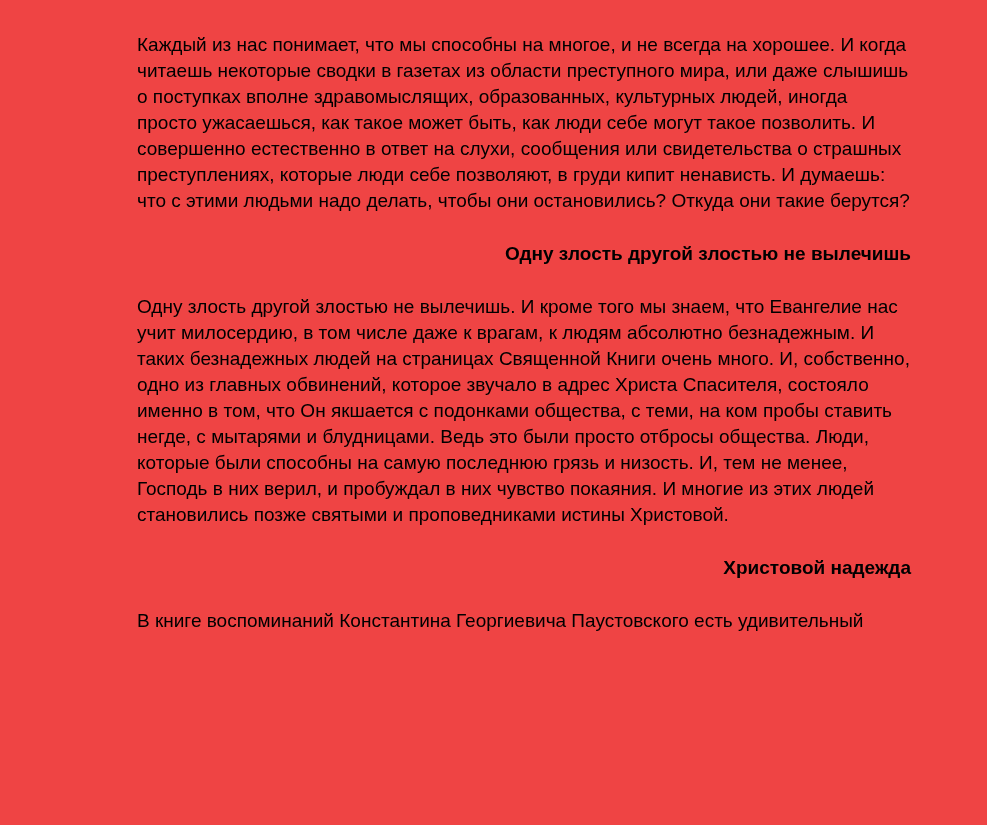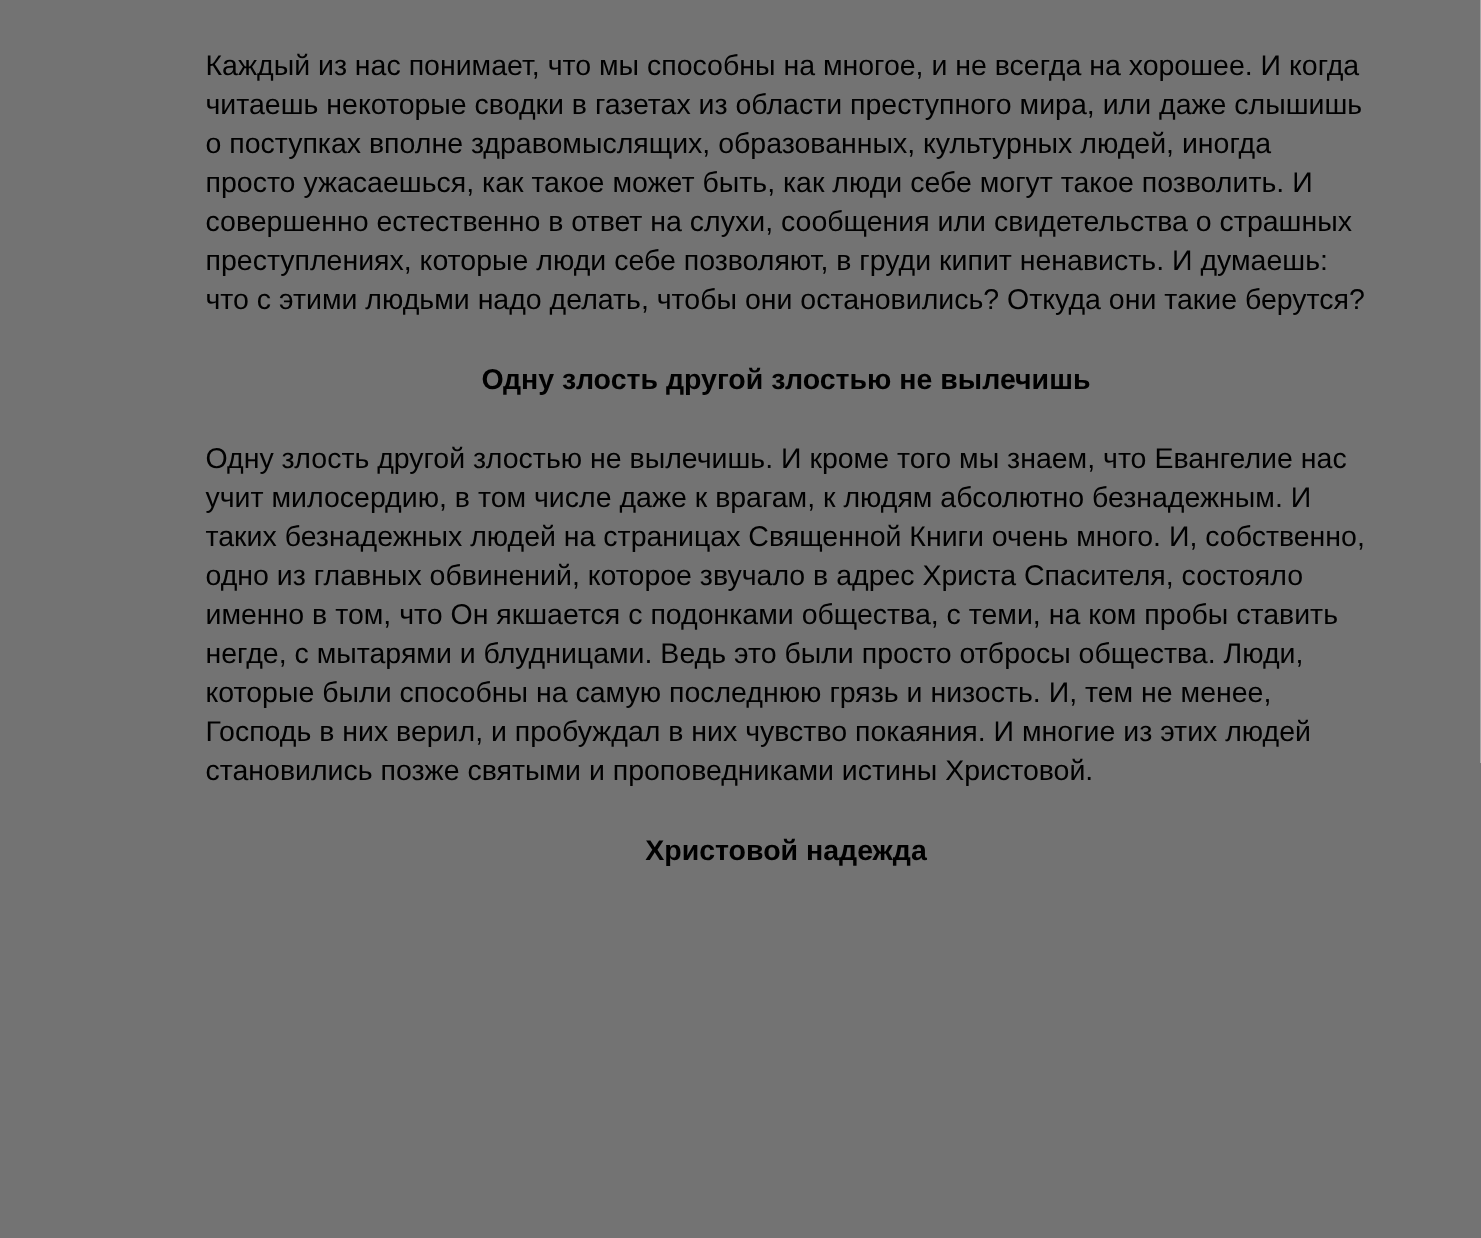--- a/index.html
+++ b/index.html
@@ -10,50 +10,51 @@
     width: 987px;
     height: 825px;
     background: #ffffff;
     overflow: hidden;
     font-family: "Liberation Sans", "DejaVu Sans", sans-serif;
     color: #000000;
   }
   .page {
     width: 987px;
     height: 825px;
-    background: #737373;
+    background: #ef4444;
   }
   .doc {
     box-sizing: border-box;
     width: 987px;
     padding: 32px 76px 0 137px;
   }
   .para {
     font-size: 19px;
     line-height: 26px;
     margin: 0 0 21px 0;
     text-align: left;
   }
   .heading {
     font-size: 19px;
     line-height: 26px;
     font-weight: 700;
-    text-align: center;
+    text-align: right;
     margin: 27px 0 27px 0;
   }
 </style>
 </head>
 <body>
 
 <main class="page">
   <article class="doc">
     <p class="para">Каждый из нас понимает, что мы способны на многое, и не всегда на хорошее. И когда читаешь некоторые сводки в газетах из области преступного мира, или даже слышишь о поступках вполне здравомыслящих, образованных, культурных людей, иногда просто ужасаешься, как такое может быть, как люди себе могут такое позволить. И совершенно естественно в ответ на слухи, сообщения или свидетельства о страшных преступлениях, которые люди себе позволяют, в груди кипит ненависть. И думаешь: что с этими людьми надо делать, чтобы они остановились? Откуда они такие берутся?</p>
 
     <h2 class="heading">Одну злость другой злостью не вылечишь</h2>
 
 
 
     <p class="para">Одну злость другой злостью не вылечишь. И кроме того мы знаем, что Евангелие нас учит милосердию, в том числе даже к врагам, к людям абсолютно безнадежным. И таких безнадежных людей на страницах Священной Книги очень много. И, собственно, одно из главных обвинений, которое звучало в адрес Христа Спасителя, состояло именно в том, что Он якшается с подонками общества, с теми, на ком пробы ставить негде, с мытарями и блудницами. Ведь это были просто отбросы общества. Люди, которые были способны на самую последнюю грязь и низость. И, тем не менее, Господь в них верил, и пробуждал в них чувство покаяния. И многие из этих людей становились позже святыми и проповедниками истины Христовой.</p>
 
     <h2 class="heading">Христовой надежда</h2>
 
+    <p class="para">В книге воспоминаний Константина Георгиевича Паустовского есть удивительный</p>
   </article>
 </main>
 
 </body></html>

